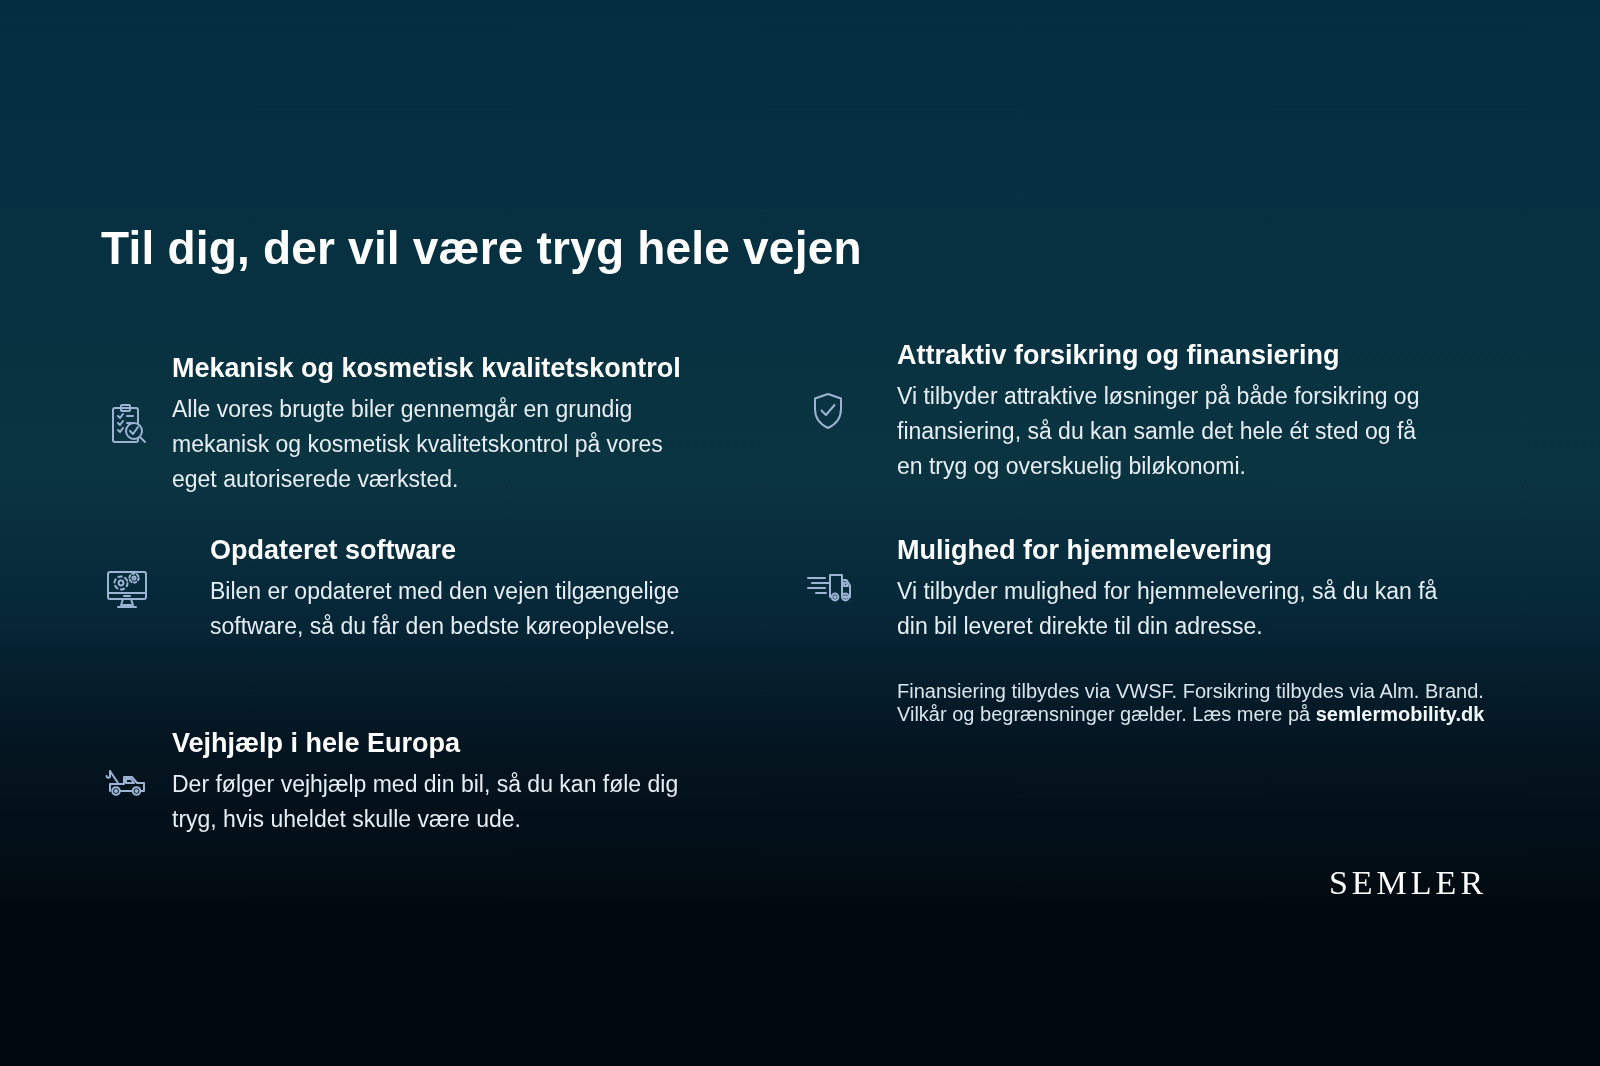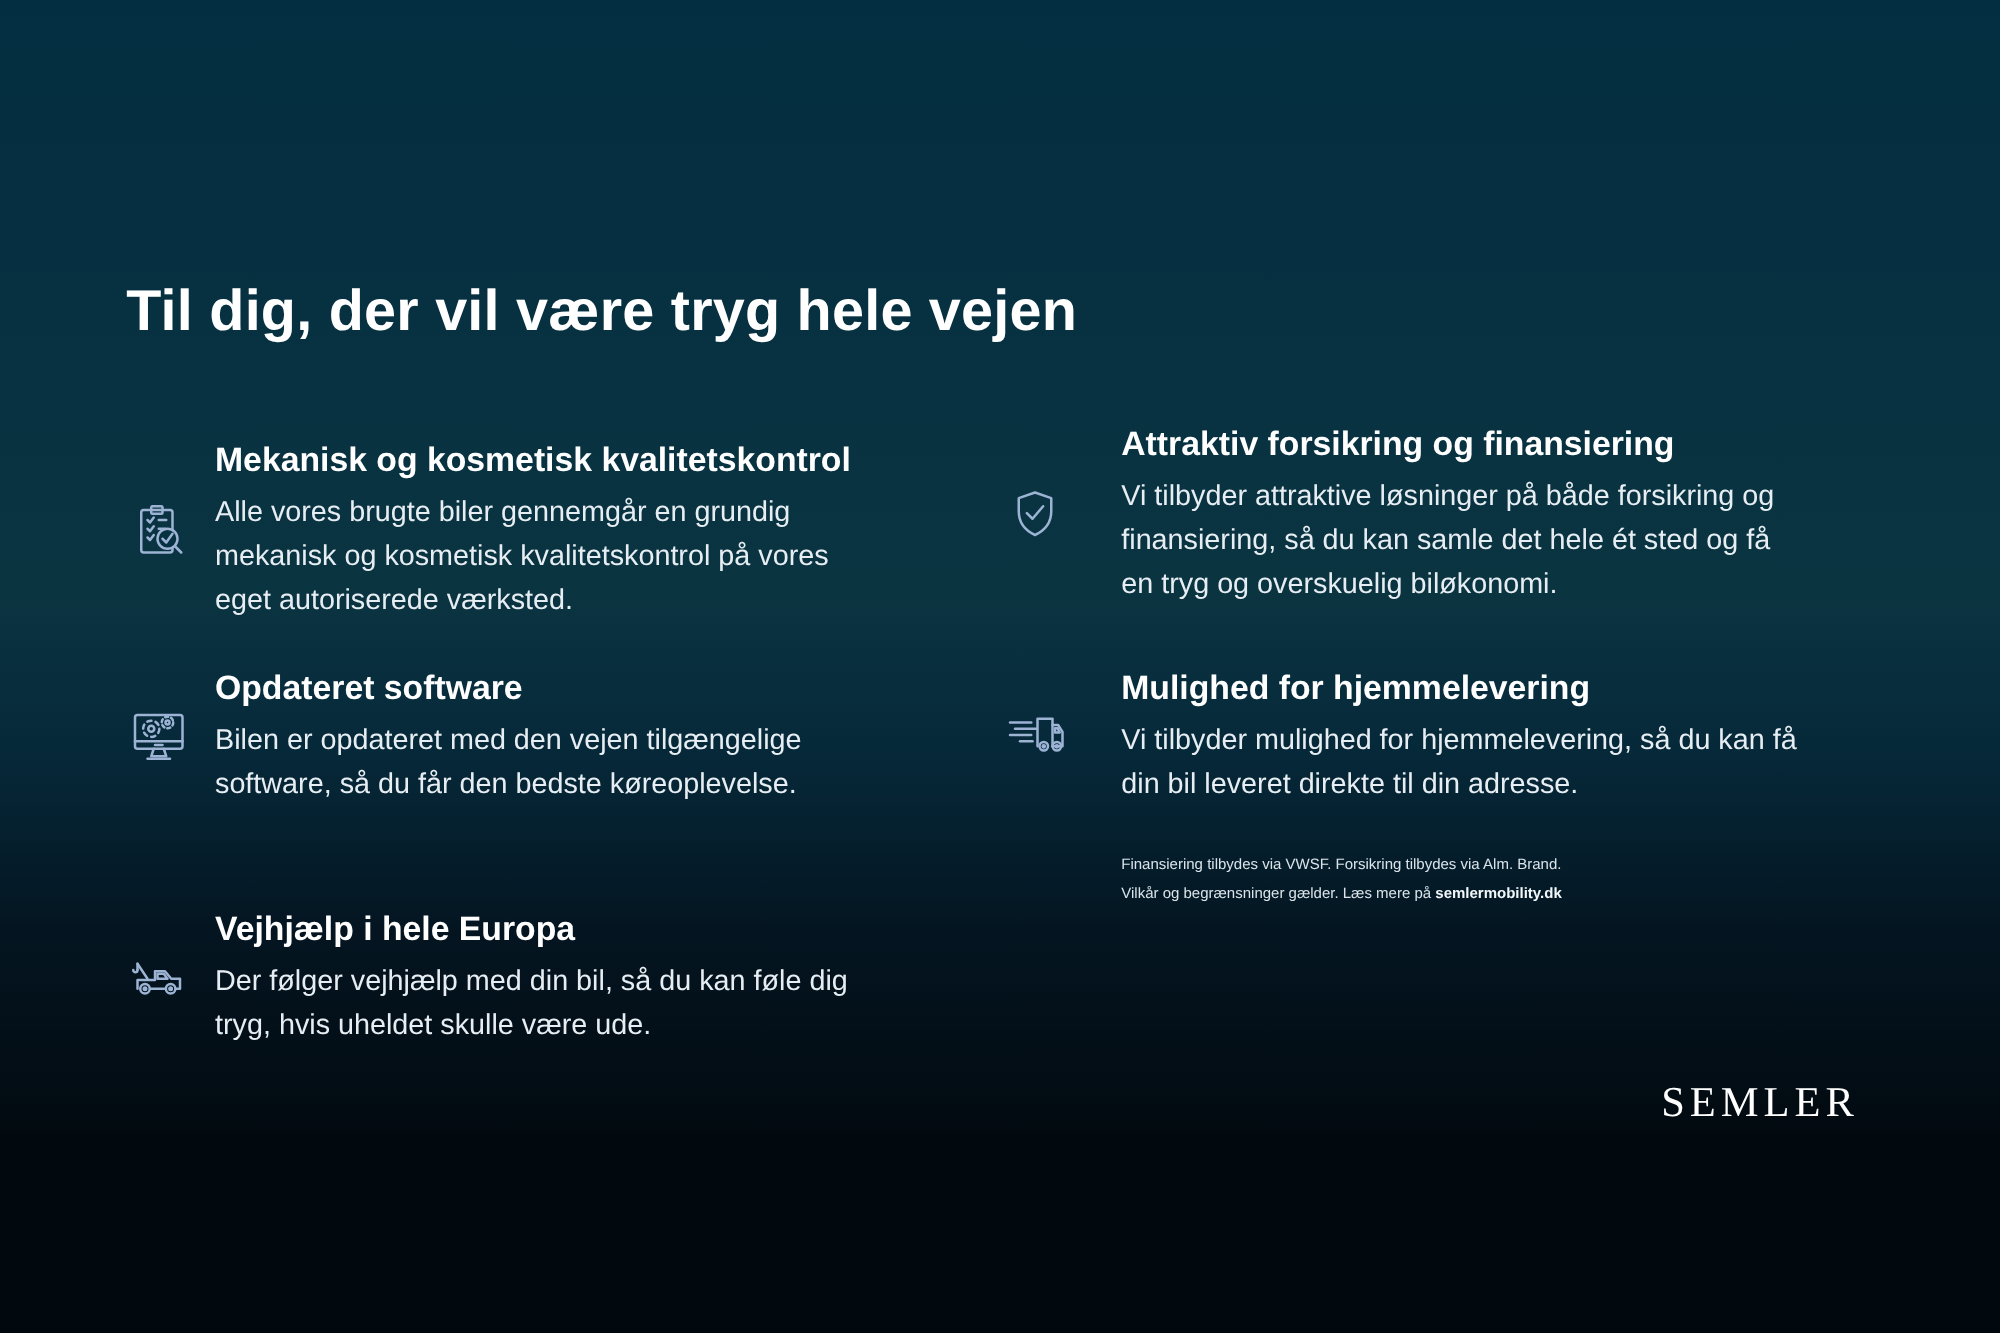--- a/index.html
+++ b/index.html
@@ -15,21 +15,21 @@
   }
   .feature{position:absolute;display:flex;align-items:center;}
   .f-left{left:103px;}
   .f-right{left:804px;}
   .icon-box{flex:0 0 48px;height:48px;margin-top:2px;}
   .f-right .icon-box{flex:0 0 56px;}
   .f-left .feature-text{margin-left:21px;width:600px;}
   .f-right .feature-text{margin-left:37px;width:640px;}
   .feature-title{font-size:27px;font-weight:700;color:#ffffff;line-height:36px;}
   .feature-body{margin-top:6px;font-size:23px;line-height:35px;color:#e7eef3;white-space:pre-line;}
-  .footnote{position:absolute;left:897px;top:680px;font-size:12px;line-height:23px;color:#dae4ea;}
+  .footnote{position:absolute;left:897px;top:680px;font-size:20px;line-height:23px;color:#dae4ea;}
   .footnote .bold{font-weight:700;color:#f2f7fa;margin-top:43px;}
   .logo{position:absolute;left:1308px;top:864px;width:200px;text-align:center;color:#ffffff;}
   .logo-name{font-family:"Liberation Serif",serif;font-size:34px;letter-spacing:4px;line-height:38px;}
   .logo-rule{width:150px;height:6px;margin:7px auto 8px auto;
     border-top:2px solid #ffffff;border-left:2px solid #ffffff;border-right:2px solid #ffffff;}
   .logo-sub{font-size:13px;letter-spacing:0.5px;color:#eef3f6;}
   svg.ic{stroke:#9cb3d4;fill:none;stroke-width:2;stroke-linecap:round;stroke-linejoin:round;width:48px;height:48px;}
 </style>
 </head>
 <body>
@@ -54,21 +54,21 @@
       </svg>
     </span>
     <div class="feature-text">
       <div class="feature-title">Mekanisk og kosmetisk kvalitetskontrol</div>
       <div class="feature-body">Alle vores brugte biler gennemgår en grundig
 mekanisk og kosmetisk kvalitetskontrol på vores
 eget autoriserede værksted.</div>
     </div>
   </div>
 
-  <div class="feature f-left" style="top:532px;">
+  <div class="feature f-left" style="top:532px;gap:38px;">
     <span class="icon-box">
       <svg class="ic" viewBox="0 0 48 48">
         <rect x="5" y="7" width="38" height="27" rx="2"></rect>
         <line x1="5" y1="28" x2="43" y2="28"></line>
         <line x1="21" y1="31" x2="27" y2="31"></line>
         <path d="M20 34 L18 40 H30 L28 34"></path>
         <line x1="15" y1="42" x2="33" y2="42"></line>
         <circle cx="18" cy="18" r="6.5" stroke-dasharray="3.4 3.4"></circle>
         <circle cx="18" cy="18" r="2.4"></circle>
         <circle cx="31" cy="13" r="4.6" stroke-dasharray="2.4 2.4"></circle>

